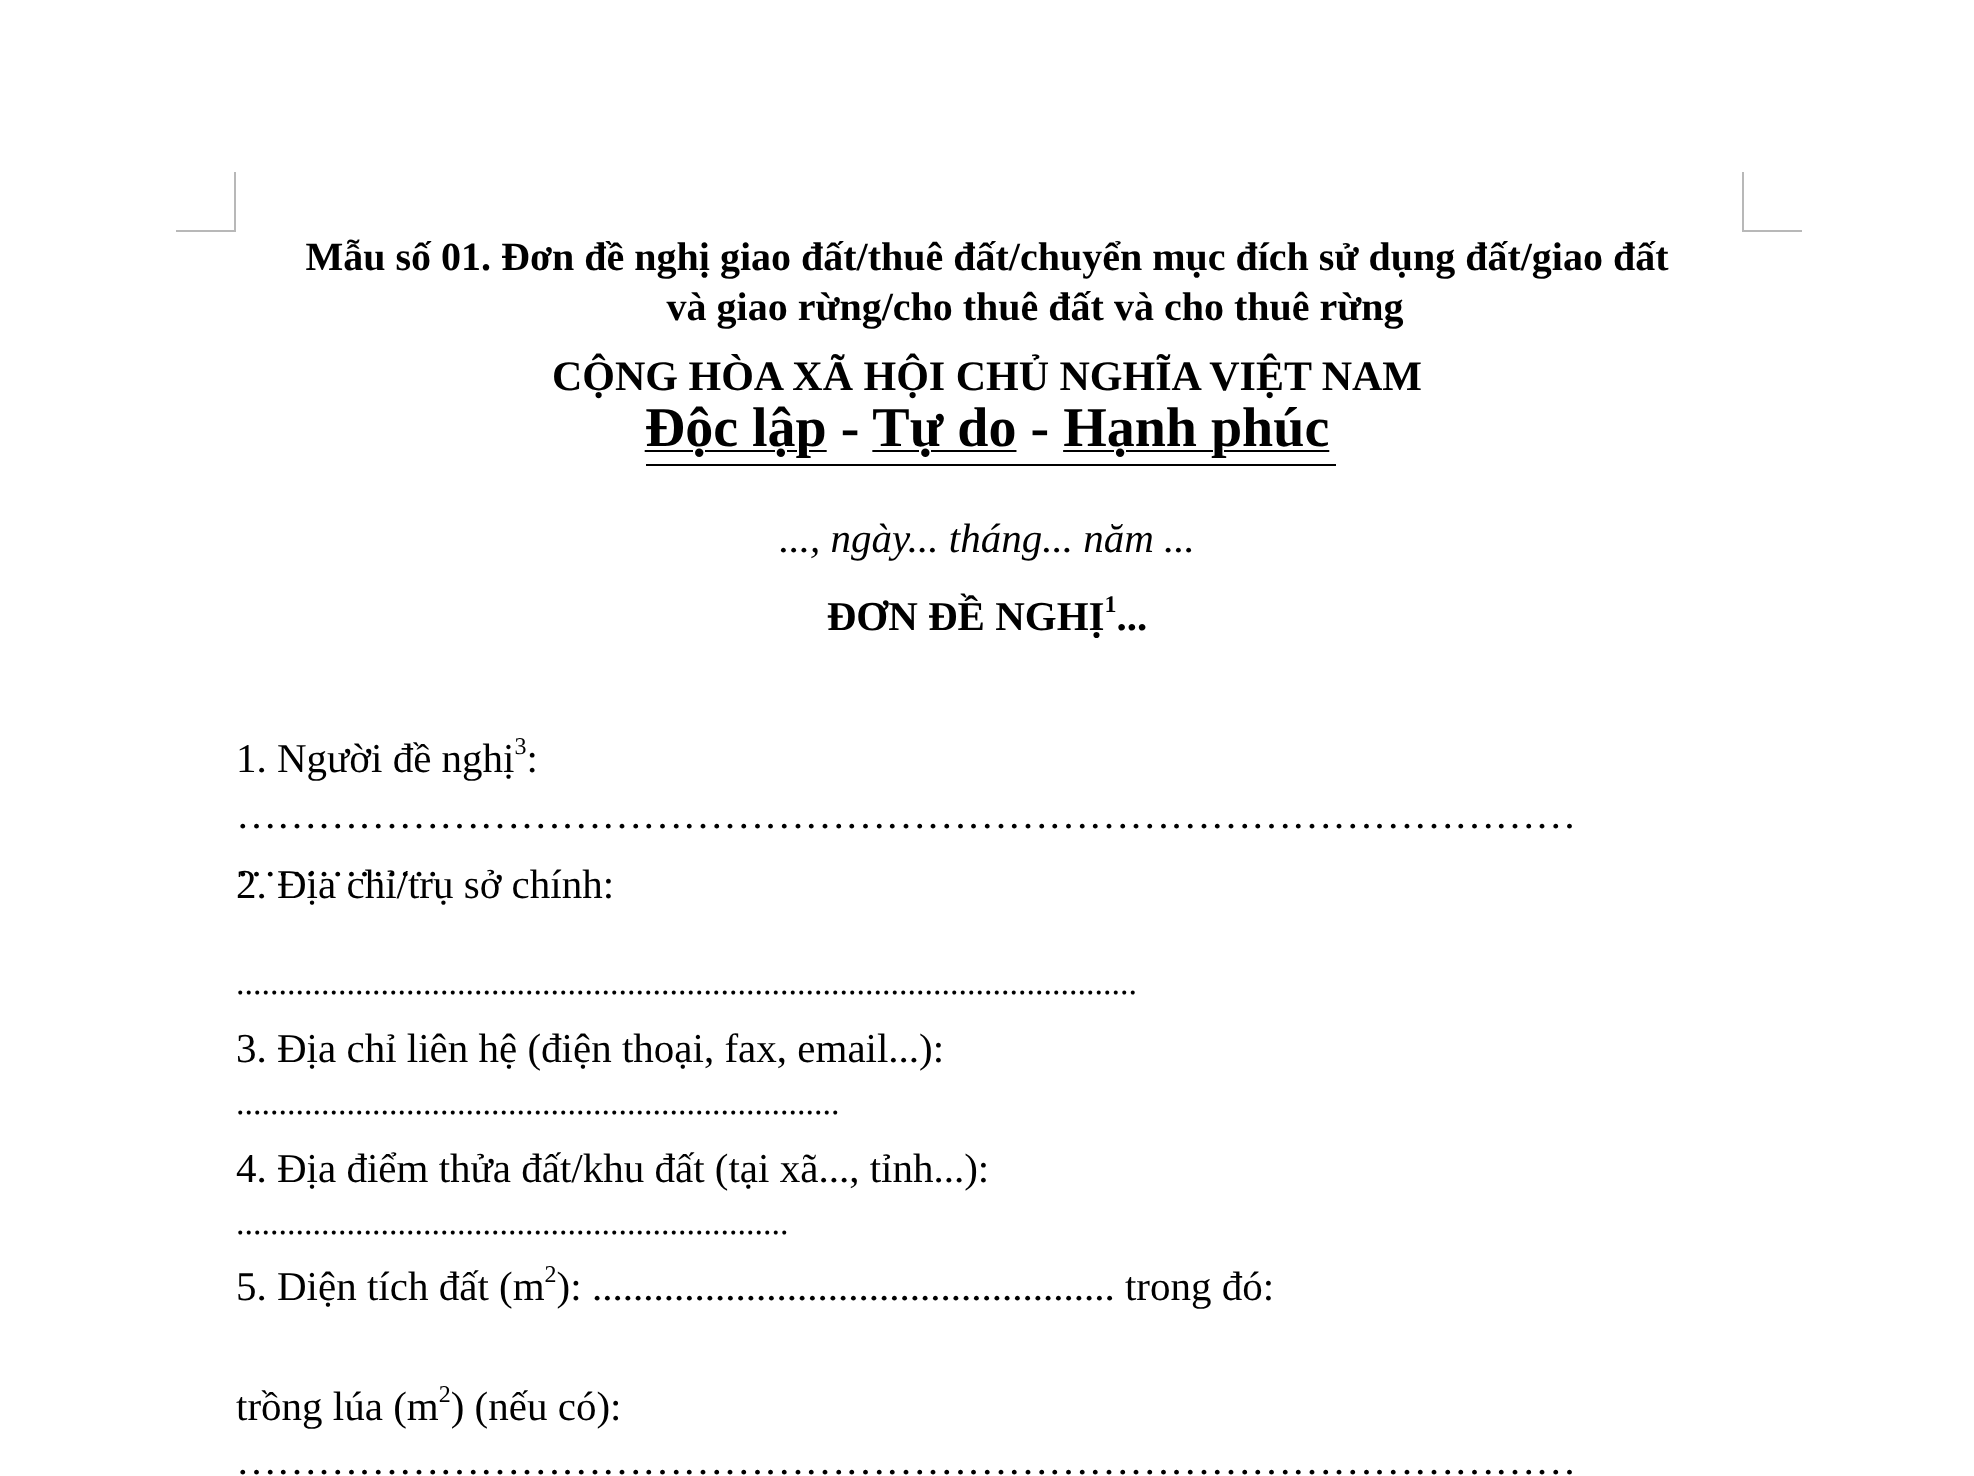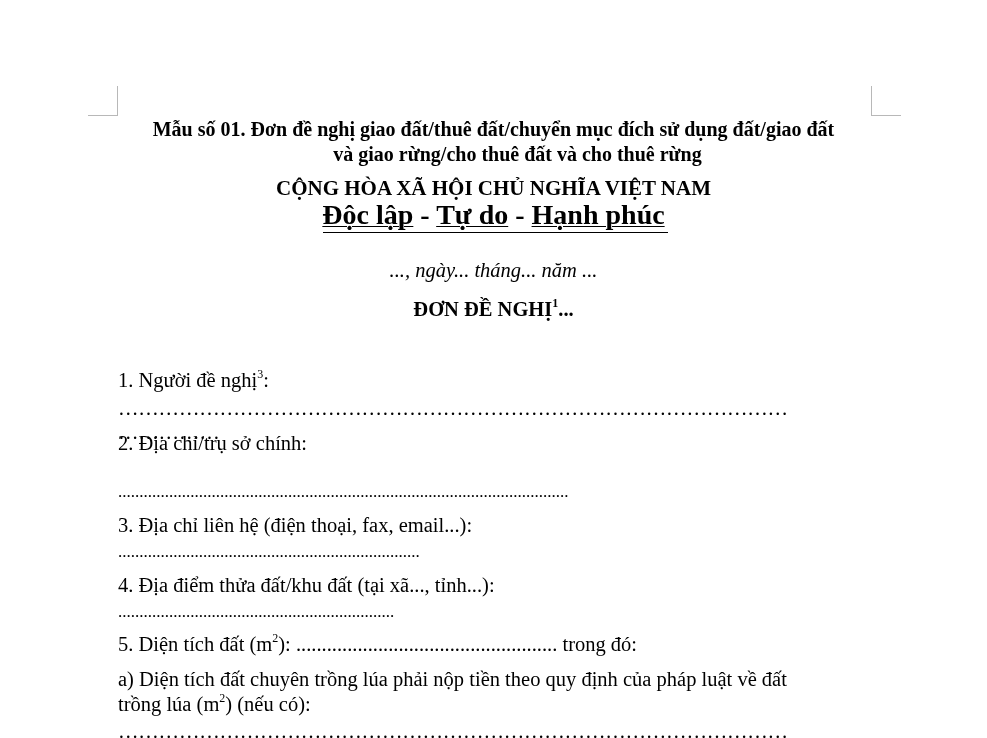--- a/index.html
+++ b/index.html
@@ -60,19 +60,18 @@
   <div class="line left" style="top:513px;">3. Địa chỉ liên hệ (điện thoại, fax, email...):</div>
   <div class="line left dots" style="top:540px; font-size:17px;">.......................................................................</div>
 
   <div class="line left" style="top:573px;">4. Địa điểm thửa đất/khu đất (tại xã..., tỉnh...):</div>
   <div class="line left dots" style="top:600px; font-size:17px;">.................................................................</div>
 
   <div class="line left" style="top:632px;">
     <span>5. Diện tích đất (m</span><sup>2</sup><span>): </span><span>...................................................</span><span> trong đó:</span>
   </div>
 
-  <div class="line left" style="top:667px;">a) Diện tích đất chuyên trồng lúa phải nộp tiền theo quy định của pháp luật về đất</div>
   <div class="line left" style="top:692px;">
     <span>trồng lúa (m</span><sup>2</sup><span>) (nếu có):</span>
   </div>
   <div class="line left ell" style="top:719px;">………………………………………………………………………………………</div>
 
 </div>
 
 </body></html>

